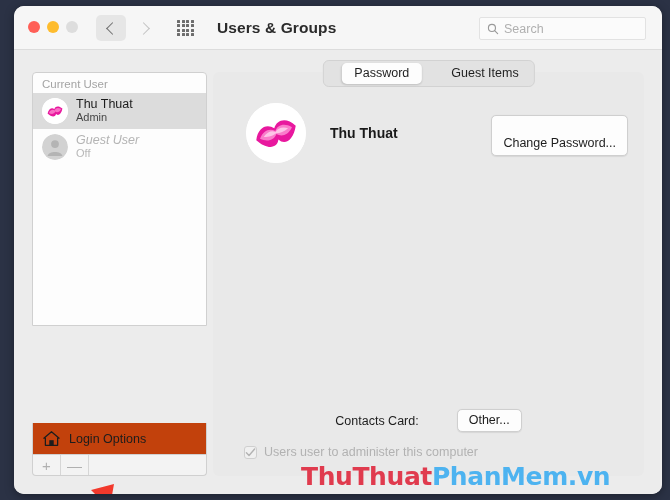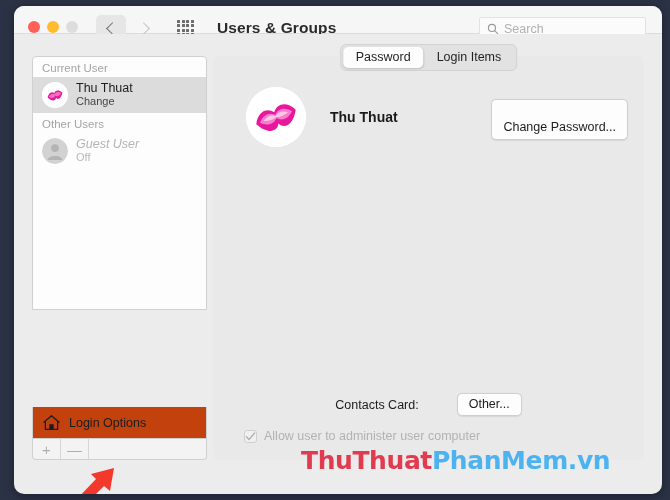--- a/index.html
+++ b/index.html
@@ -19,21 +19,21 @@
     width: 648px; height: 488px;
     background: #ececec;
     border-radius: 10px;
     overflow: hidden;
     box-shadow: 0 2px 10px rgba(0,0,0,.35);
   }
 
   
   #titlebar {
     position: relative;
-    height: 28px;
+    height: 44px;
     background: #f6f6f6;
     border-bottom: 1px solid #dcdcdc;
   }
   .traffic {
     position: absolute; top: 15px;
     width: 12px; height: 12px; border-radius: 50%;
   }
   .tl-close  { left: 14px;  background: #ff5f57; }
   .tl-min    { left: 33px;  background: #febc2e; }
   .tl-max    { left: 52px;  background: #dddddd; }
@@ -155,20 +155,21 @@
     display: flex;
     background: #e2e2e2;
     border-radius: 6px;
     padding: 2px;
     border: 1px solid #d2d2d2;
   }
   .tab {
     font-size: 12.5px; color: #1f1f1f;
     padding: 3px 13px 4px;
     border-radius: 5px;
+    margin-left: 16px;
   }
   .tab.active { background: #fdfdfd; box-shadow: 0 1px 2px rgba(0,0,0,.15); }
 
   #account-row {
     position: absolute; left: 0; top: 31px; width: 100%;
     display: flex; align-items: center;
   }
   #big-avatar {
     width: 60px; height: 60px; border-radius: 50%;
     margin-left: 33px; flex: none;
@@ -289,25 +290,24 @@
           <svg viewBox="0 0 40 40" width="26" height="26">
             <circle cx="20" cy="20" r="20" fill="#ffffff"></circle>
             <g transform="translate(20,20) rotate(-18) translate(-20,-20)">
               <path d="M8 20 C12 13, 18 13, 20 17 C22 13, 28 13, 32 20 C28 28, 22 29, 20 25 C18 29, 12 28, 8 20 Z" fill="#e8189e"></path>
               <path d="M10 20 C14 16, 18 16, 20 19 C22 16, 26 16, 30 20 C26 24, 22 24, 20 21 C18 24, 14 24, 10 20 Z" fill="#f86fc4"></path>
             </g>
           </svg>
         </div>
         <div class="u-text">
           <div class="u-name">Thu Thuat</div>
-          <div class="u-sub">Change</div>
-        </div>
-      </div>
-
-      <div class="grp-header">Other Users</div>
+          <div class="u-sub">Admin</div>
+        </div>
+      </div>
+
 
       <div class="user-row disabled">
         <div class="u-avatar">
           <svg viewBox="0 0 40 40" width="26" height="26">
             <circle cx="20" cy="20" r="20" fill="#d2d2d2"></circle>
             <circle cx="20" cy="15.5" r="6" fill="#b4b4b4"></circle>
             <path d="M8.5 34 C10 25.5, 30 25.5, 31.5 34 Z" fill="#b4b4b4"></path>
           </svg>
         </div>
         <div class="u-text">
@@ -327,21 +327,21 @@
 
     <div id="addremove-bar">
       <div class="ar-btn">+</div>
       <div class="ar-btn">—</div>
     </div>
 
     <div id="main-panel">
 
       <div id="tabs">
         <div class="tab active">Password</div>
-        <div class="tab">Login Items</div>
+        <div class="tab">Guest Items</div>
       </div>
 
       <div id="account-row">
         <div id="big-avatar">
           <svg viewBox="0 0 60 60" width="60" height="60">
             <circle cx="30" cy="30" r="30" fill="#ffffff"></circle>
             <g transform="translate(30,30) rotate(-20) translate(-30,-30)">
               <path d="M9 30 C15 18, 25 18, 30 25 C35 18, 45 18, 51 30 C44 43, 34 45, 30 37 C26 45, 16 43, 9 30 Z" fill="#e8189e"></path>
               <path d="M13 30 C19 23, 26 23, 30 28 C34 23, 41 23, 47 30 C41 36, 34 36, 30 31 C26 36, 19 36, 13 30 Z" fill="#fa7ccb"></path>
               <path d="M17 29.6 C22 26, 27 26, 30 29 C33 26, 38 26, 43 29.6 C38 31.5, 33 31.5, 30 30.2 C27 31.5, 22 31.5, 17 29.6 Z" fill="#ffffff" opacity=".55"></path>
@@ -356,21 +356,21 @@
         <span id="contacts-label">Contacts Card:</span>
         <button id="open-contacts-btn">Other...</button>
       </div>
 
       <div id="admin-row">
         <span id="admin-checkbox">
           <svg width="11" height="11" viewBox="0 0 12 12">
             <polyline points="1.5,6.2 4.4,9.2 10.5,2.2" fill="none" stroke="#b2b2b2" stroke-width="1.5" stroke-linecap="round" stroke-linejoin="round"></polyline>
           </svg>
         </span>
-        <span id="admin-label">Allow user to administer user computer</span>
+        <span id="admin-label">Users user to administer this computer</span>
       </div>
     </div>
 
     <div id="watermark">
       <span id="wm-a">ThuThuat</span><span id="wm-b">PhanMem.vn</span>
     </div>
 
     <svg id="red-arrow" viewBox="0 0 72 50">
       <path d="M4 44 L26 21 L21 16 L44 10 L40 33 L34 28 L12 50 Z" fill="#f2392c"></path>
       <path d="M2 45 C6 36, 14 27, 24 19 L44 9 L40 33" fill="none" stroke="#f2392c" stroke-width="0"></path>

